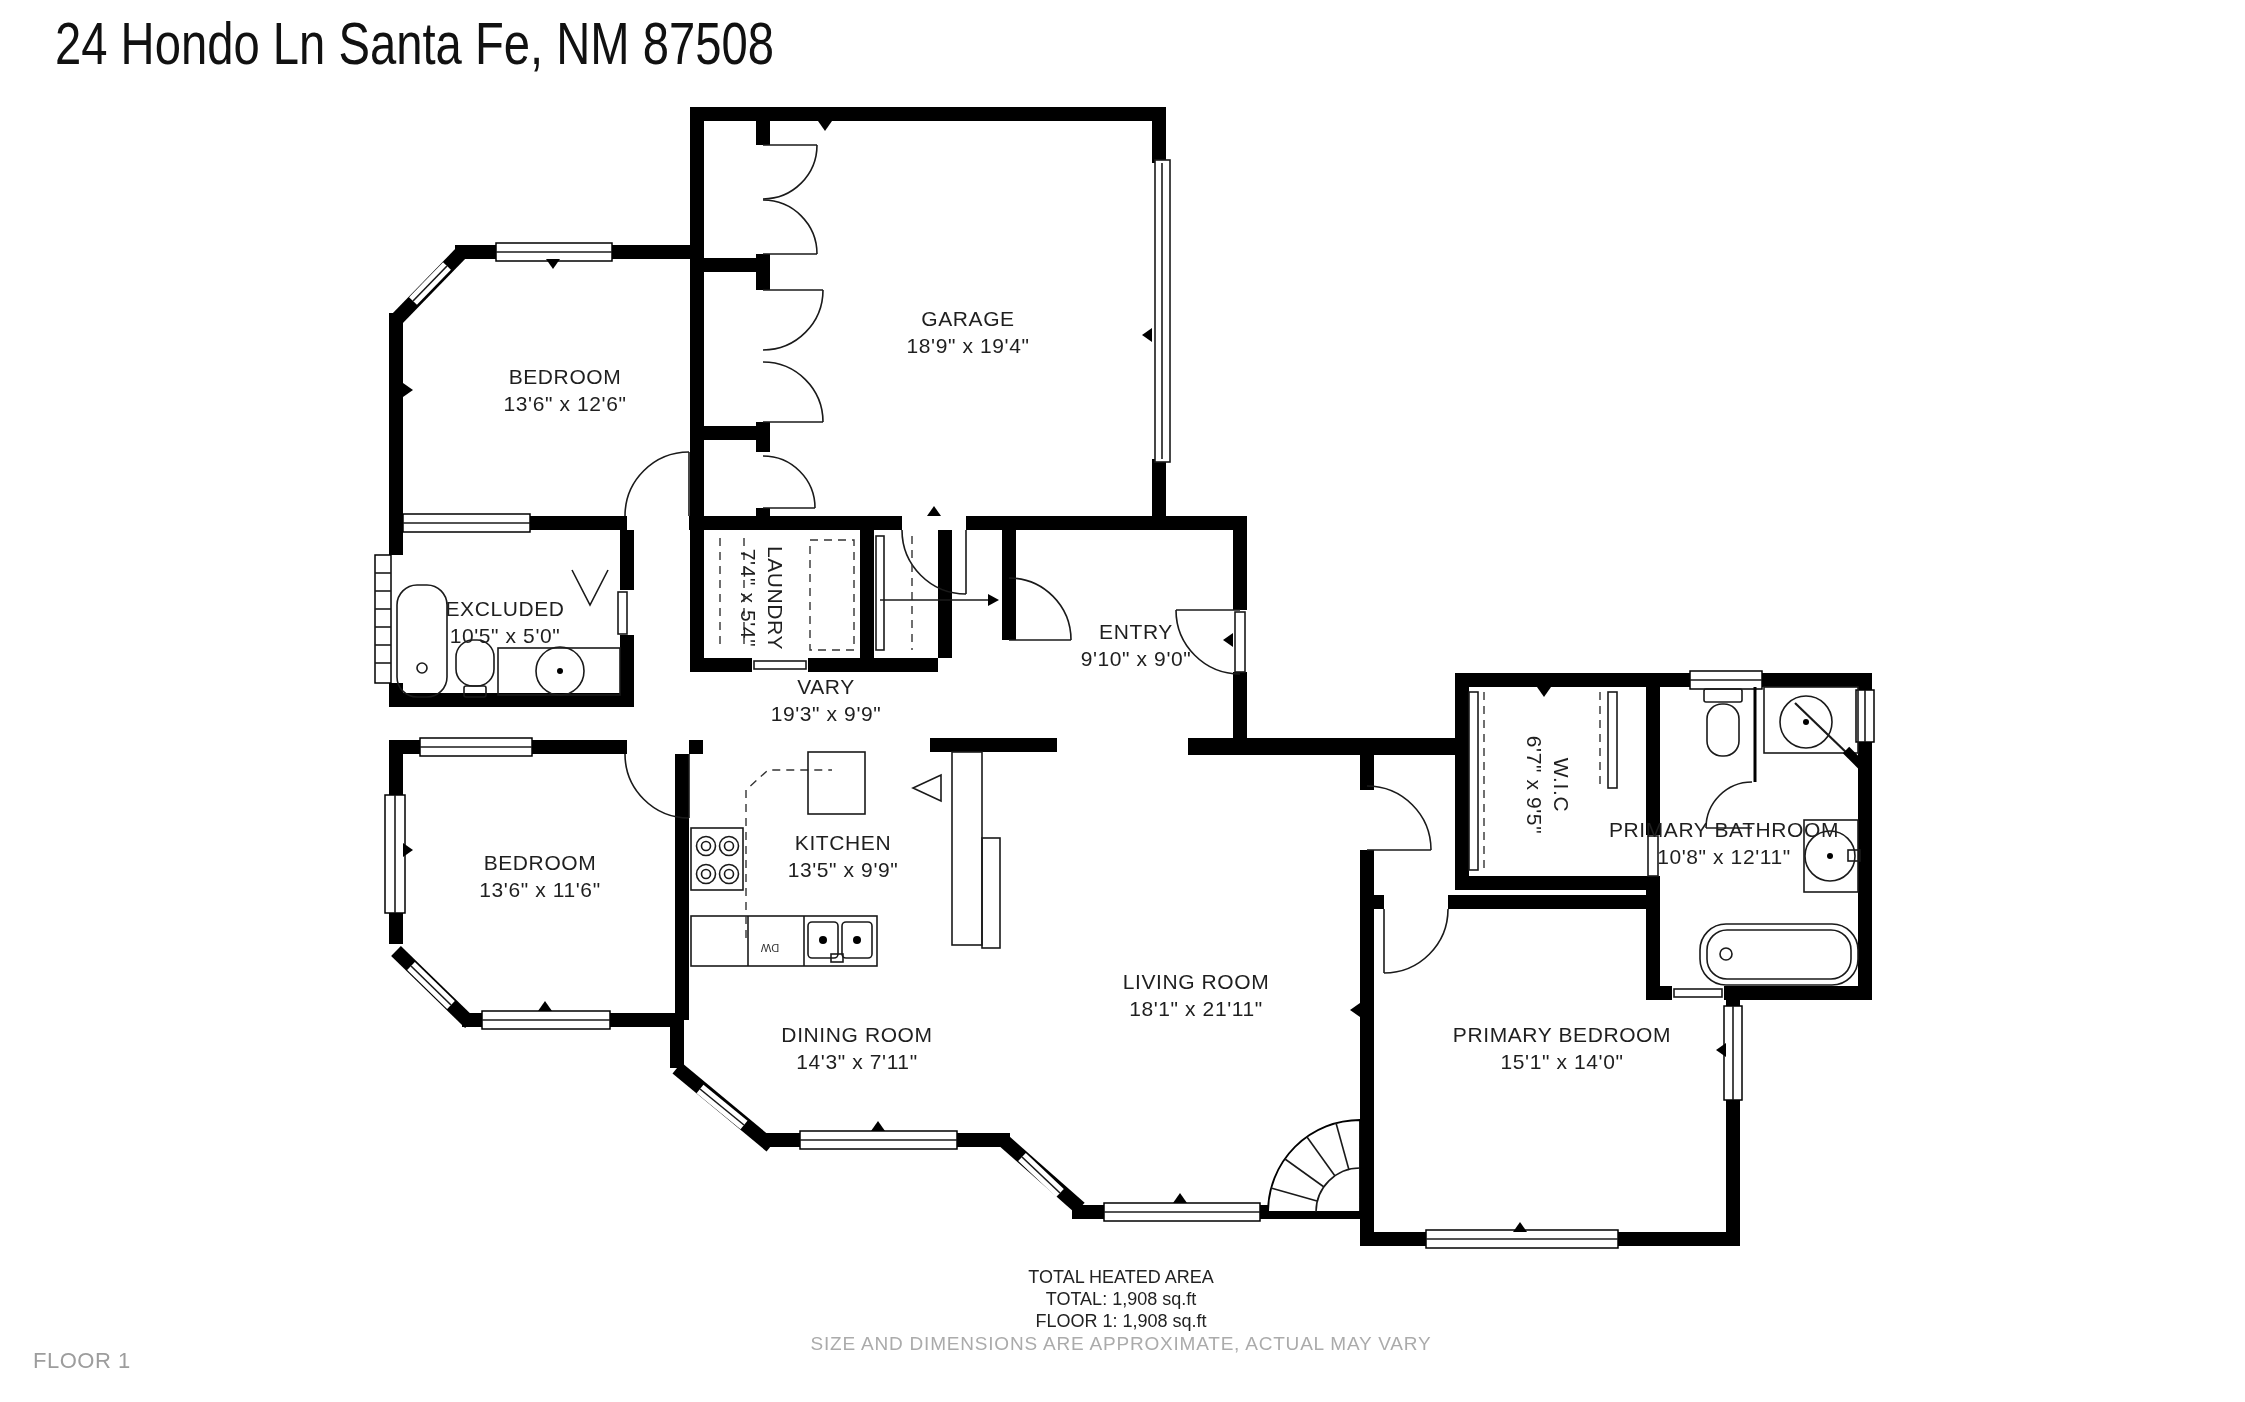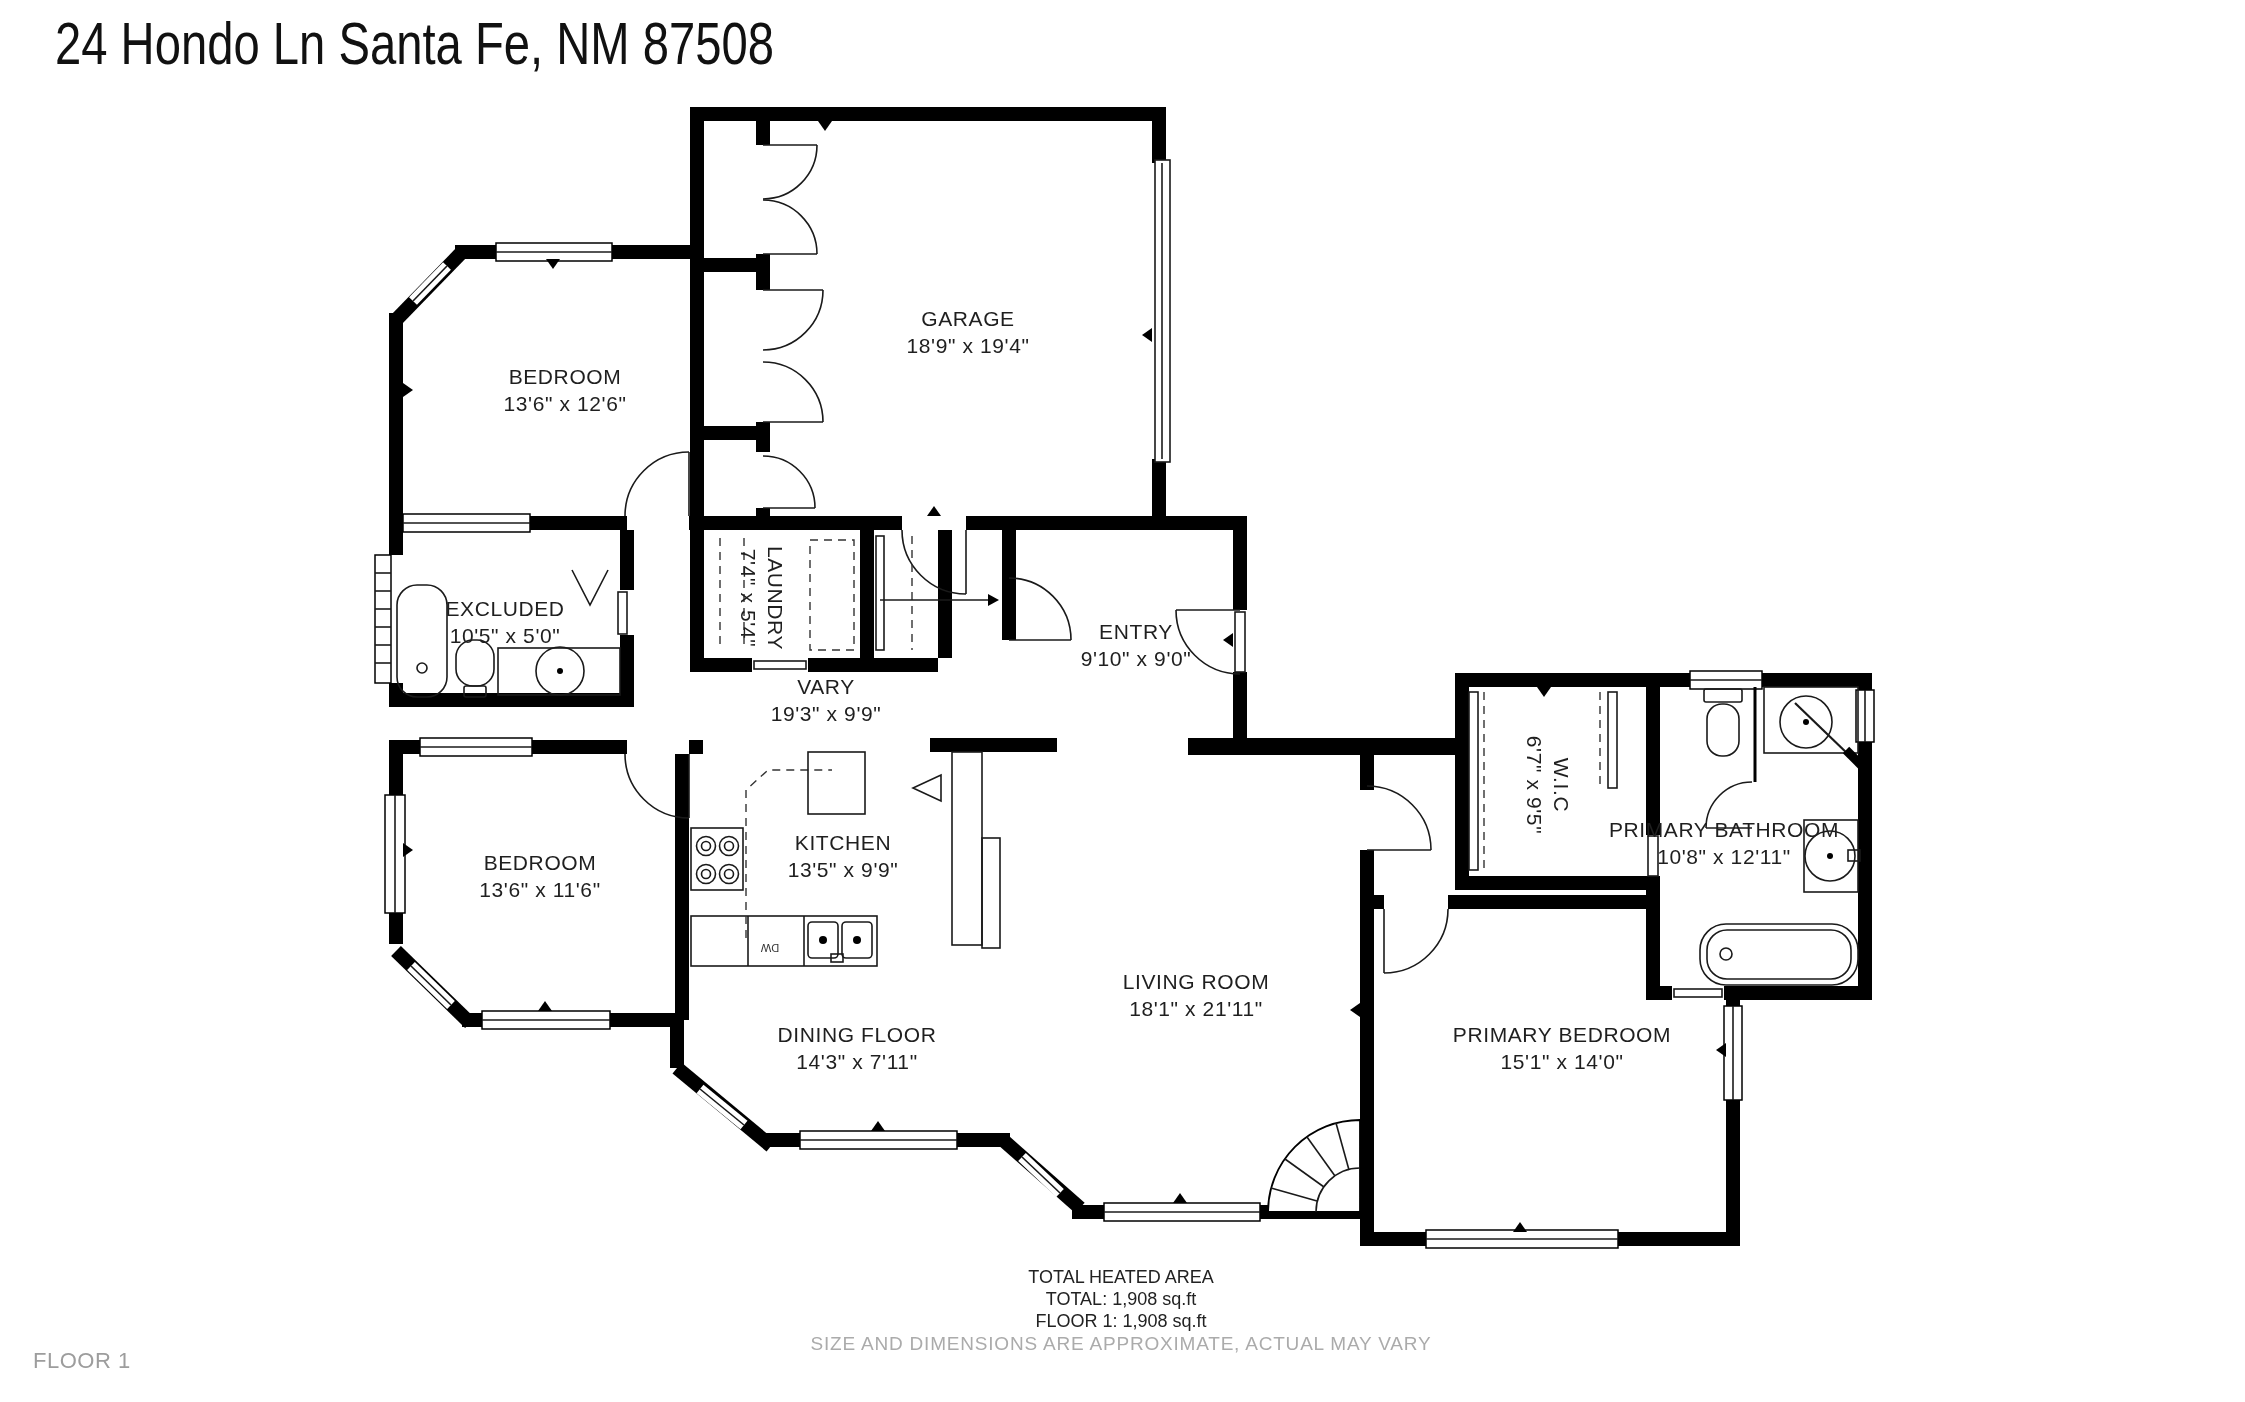--- a/index.html
+++ b/index.html
@@ -339,21 +339,21 @@
   </div>
   <div class="room-label" style="left:843px;top:856px">
     <span class="room-name">KITCHEN</span>
     <span class="room-dims">13'5" x 9'9"</span>
   </div>
   <div class="room-label" style="left:540px;top:876px">
     <span class="room-name">BEDROOM</span>
     <span class="room-dims">13'6" x 11'6"</span>
   </div>
   <div class="room-label" style="left:857px;top:1048px">
-    <span class="room-name">DINING FLOOR</span>
+    <span class="room-name">DINING ROOM</span>
     <span class="room-dims">14'3" x 7'11"</span>
   </div>
   <div class="room-label" style="left:1196px;top:995px">
     <span class="room-name">LIVING ROOM</span>
     <span class="room-dims">18'1" x 21'11"</span>
   </div>
   <div class="room-label rot" style="left:1548px;top:785px">
     <span class="room-name">W.I.C</span>
     <span class="room-dims">6'7" x 9'5"</span>
   </div>

